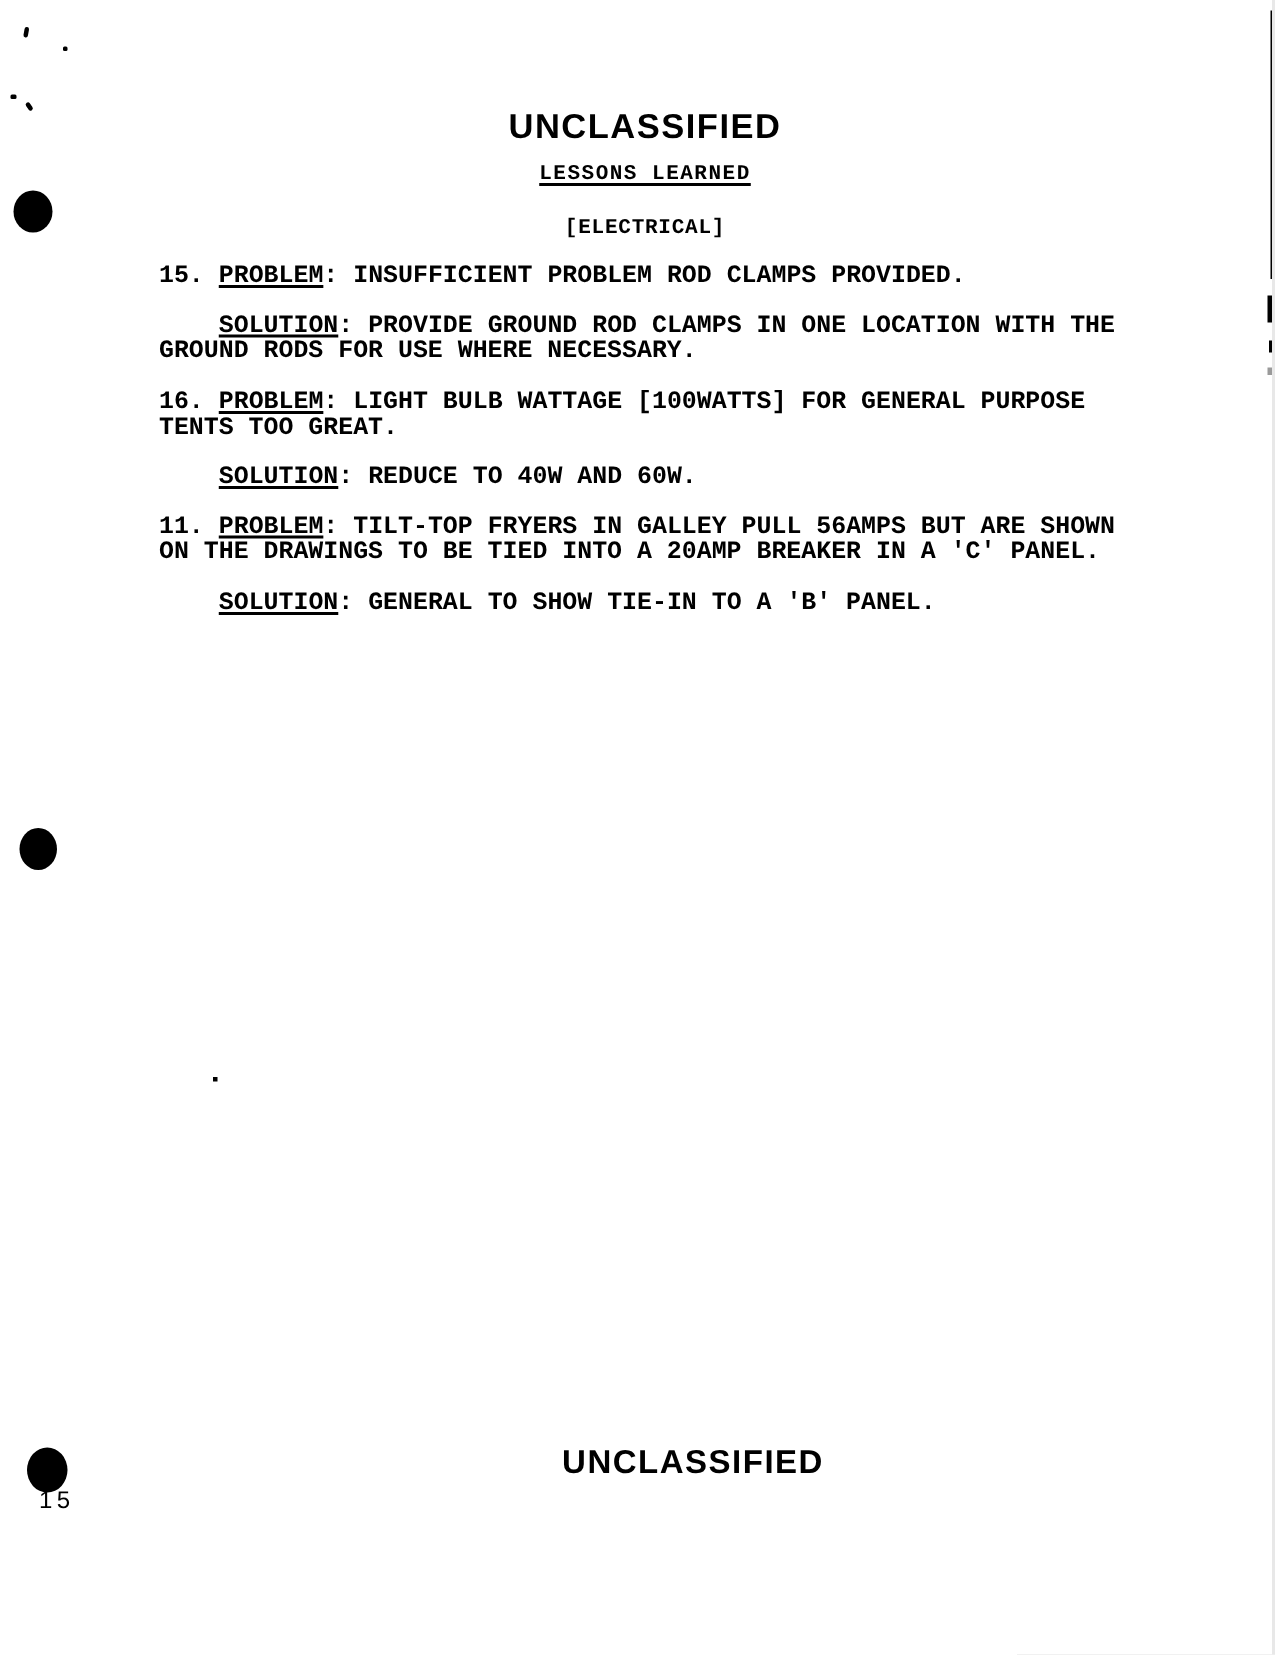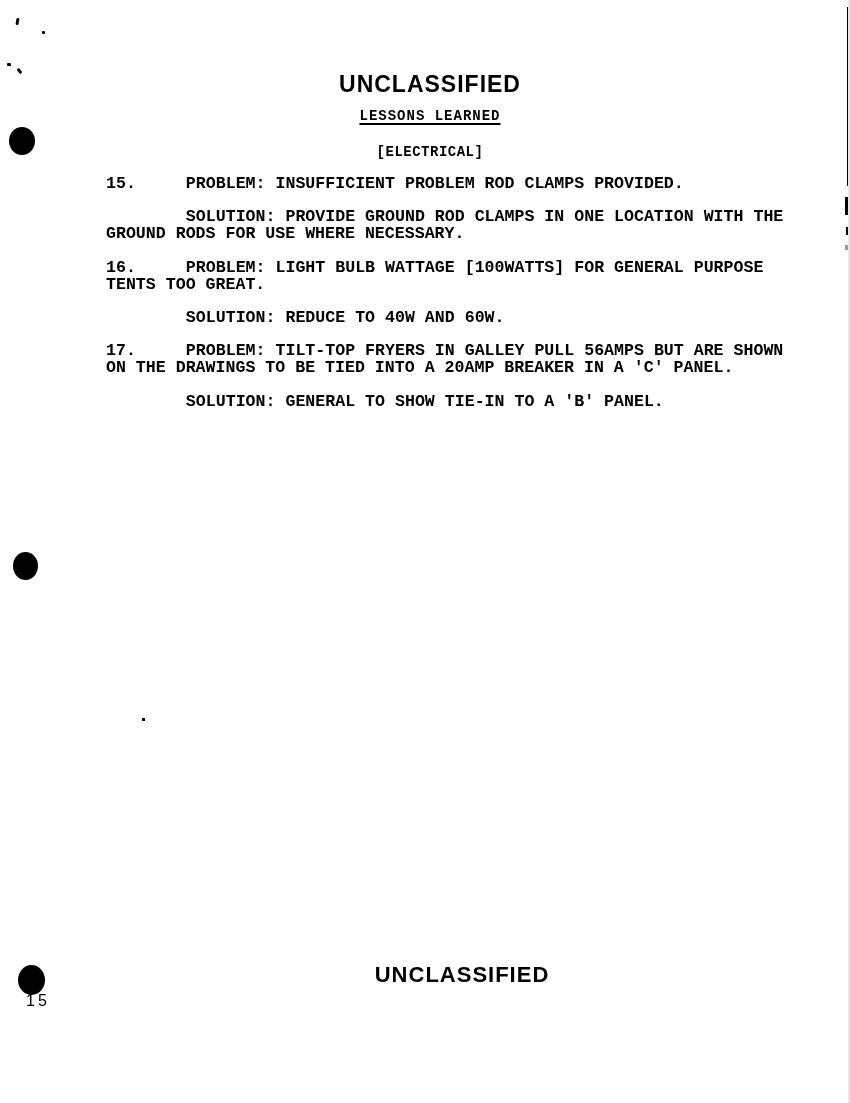--- a/index.html
+++ b/index.html
@@ -46,23 +46,23 @@
     left: 106px;
     top: 175px;
     width: 690px;
     font-size: 16.6px;
     line-height: 17.2px;
     font-weight: bold;
   }
   .para { margin: 0; white-space: pre-wrap; }
   .para + .para { margin-top: 16px; }
   .para .u-label {
+    text-decoration: underline;
     text-decoration-thickness: 2px;
     text-underline-offset: 2px;
-    margin-left: 40px;
   }
 
   
   #classification-bottom {
     position: absolute;
     top: 962px; left: 76px; right: 0;
     text-align: center;
     font-family: "Liberation Sans", "DejaVu Sans", sans-serif;
     font-weight: bold;
     font-size: 22px;
@@ -126,21 +126,21 @@
     <p class="para"><span>15. </span><span class="u-label">PROBLEM</span><span>: INSUFFICIENT PROBLEM ROD CLAMPS PROVIDED.</span></p>
 
     <p class="para"><span>    </span><span class="u-label">SOLUTION</span><span>: PROVIDE GROUND ROD CLAMPS IN ONE LOCATION WITH THE
 GROUND RODS FOR USE WHERE NECESSARY.</span></p>
 
     <p class="para"><span>16. </span><span class="u-label">PROBLEM</span><span>: LIGHT BULB WATTAGE [100WATTS] FOR GENERAL PURPOSE
 TENTS TOO GREAT.</span></p>
 
     <p class="para"><span>    </span><span class="u-label">SOLUTION</span><span>: REDUCE TO 40W AND 60W.</span></p>
 
-    <p class="para"><span>17. </span><span class="u-label">PROBLEM</span><span>: TILT-TOP FRYERS IN GALLEY PULL 56AMPS BUT ARE SHOWN
+    <p class="para"><span>11. </span><span class="u-label">PROBLEM</span><span>: TILT-TOP FRYERS IN GALLEY PULL 56AMPS BUT ARE SHOWN
 ON THE DRAWINGS TO BE TIED INTO A 20AMP BREAKER IN A 'C' PANEL.</span></p>
 
     <p class="para"><span>    </span><span class="u-label">SOLUTION</span><span>: GENERAL TO SHOW TIE-IN TO A 'B' PANEL.</span></p>
 
   </div>
 
   <div id="classification-bottom">UNCLASSIFIED</div>
   <div id="page-number">15</div>
 
 </div>

